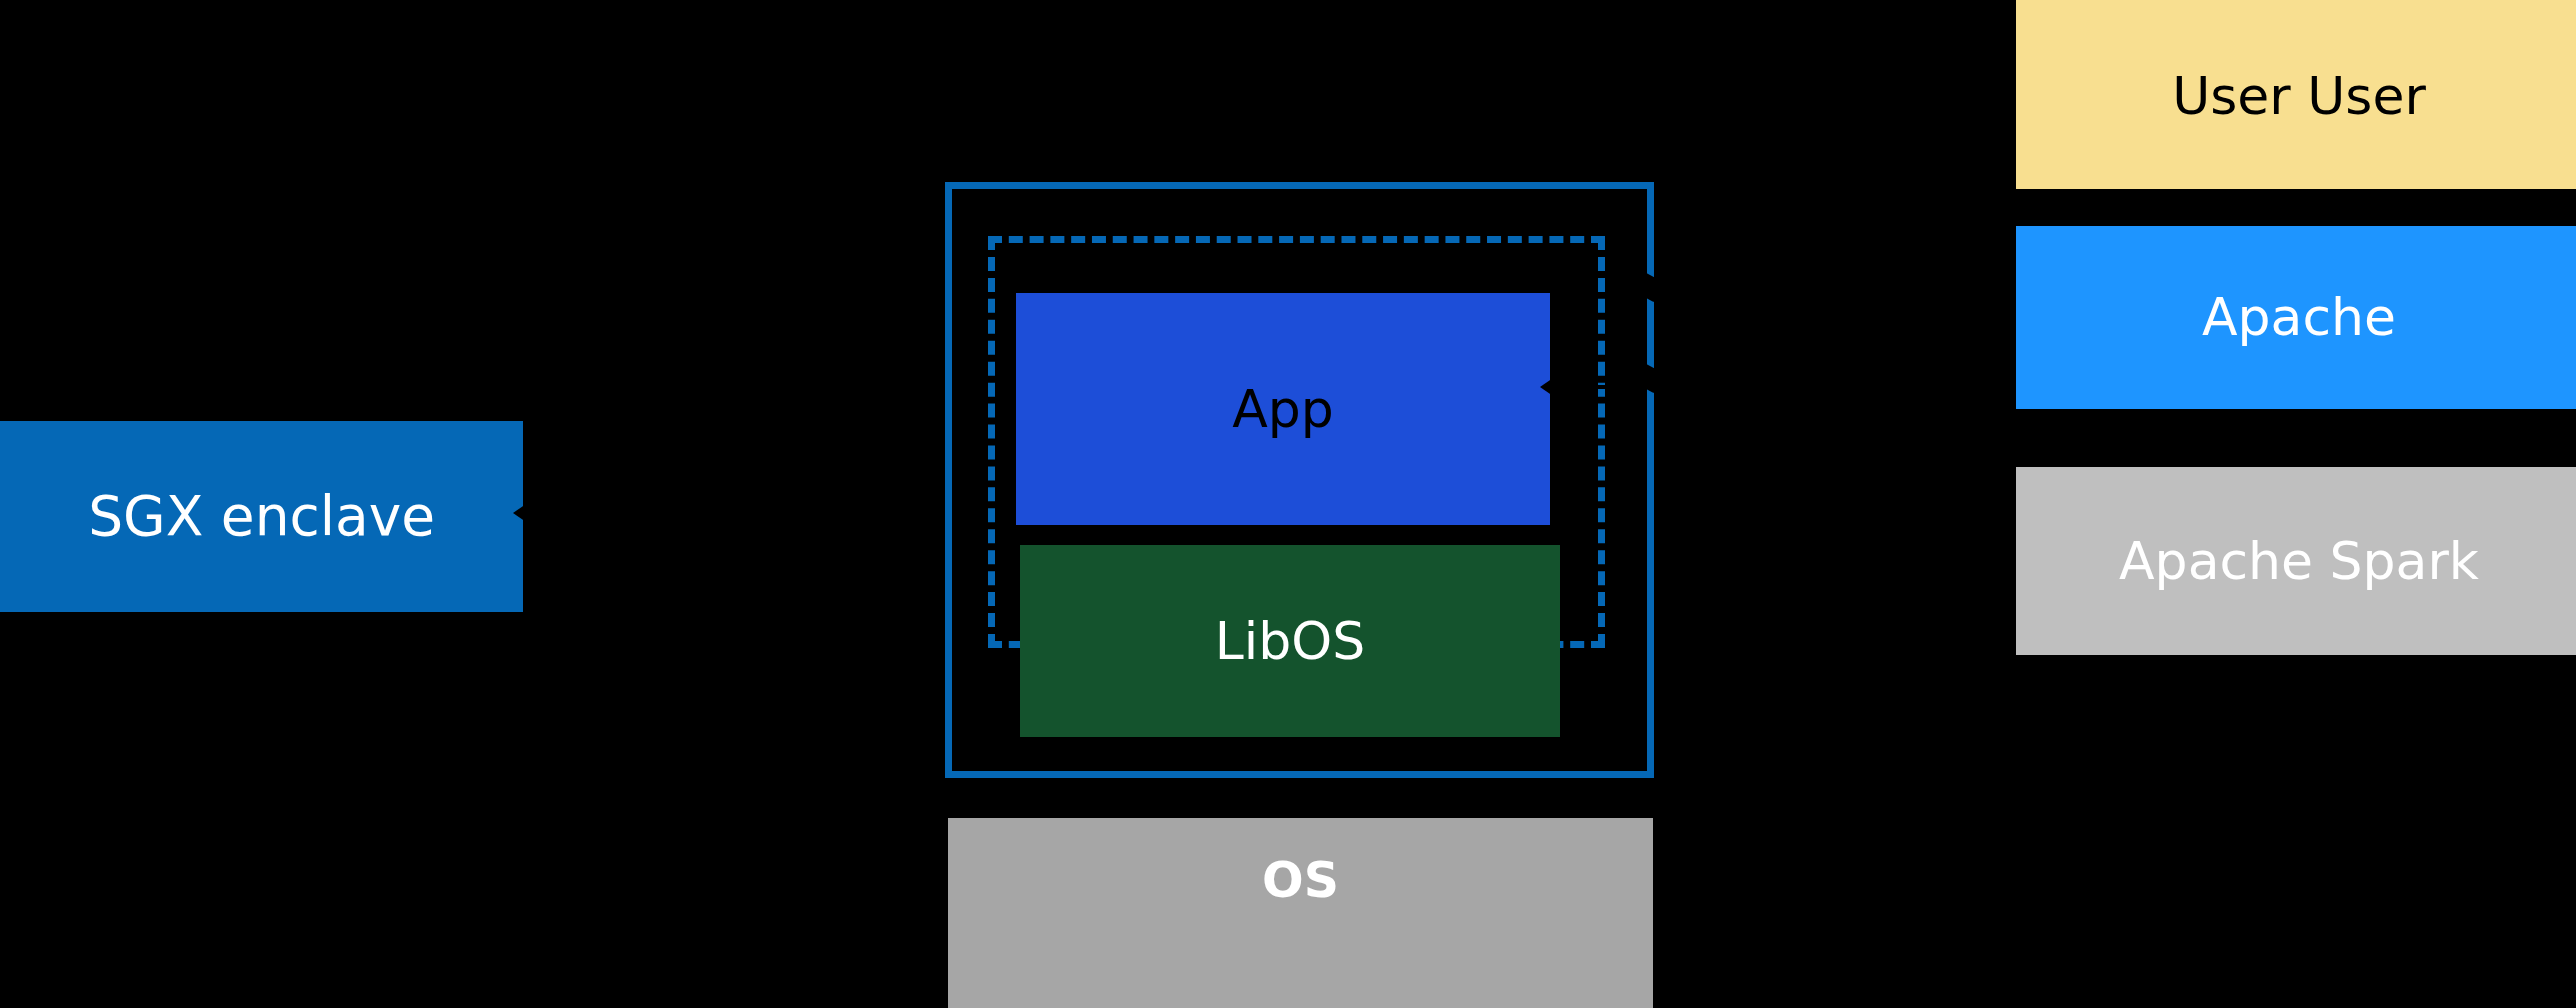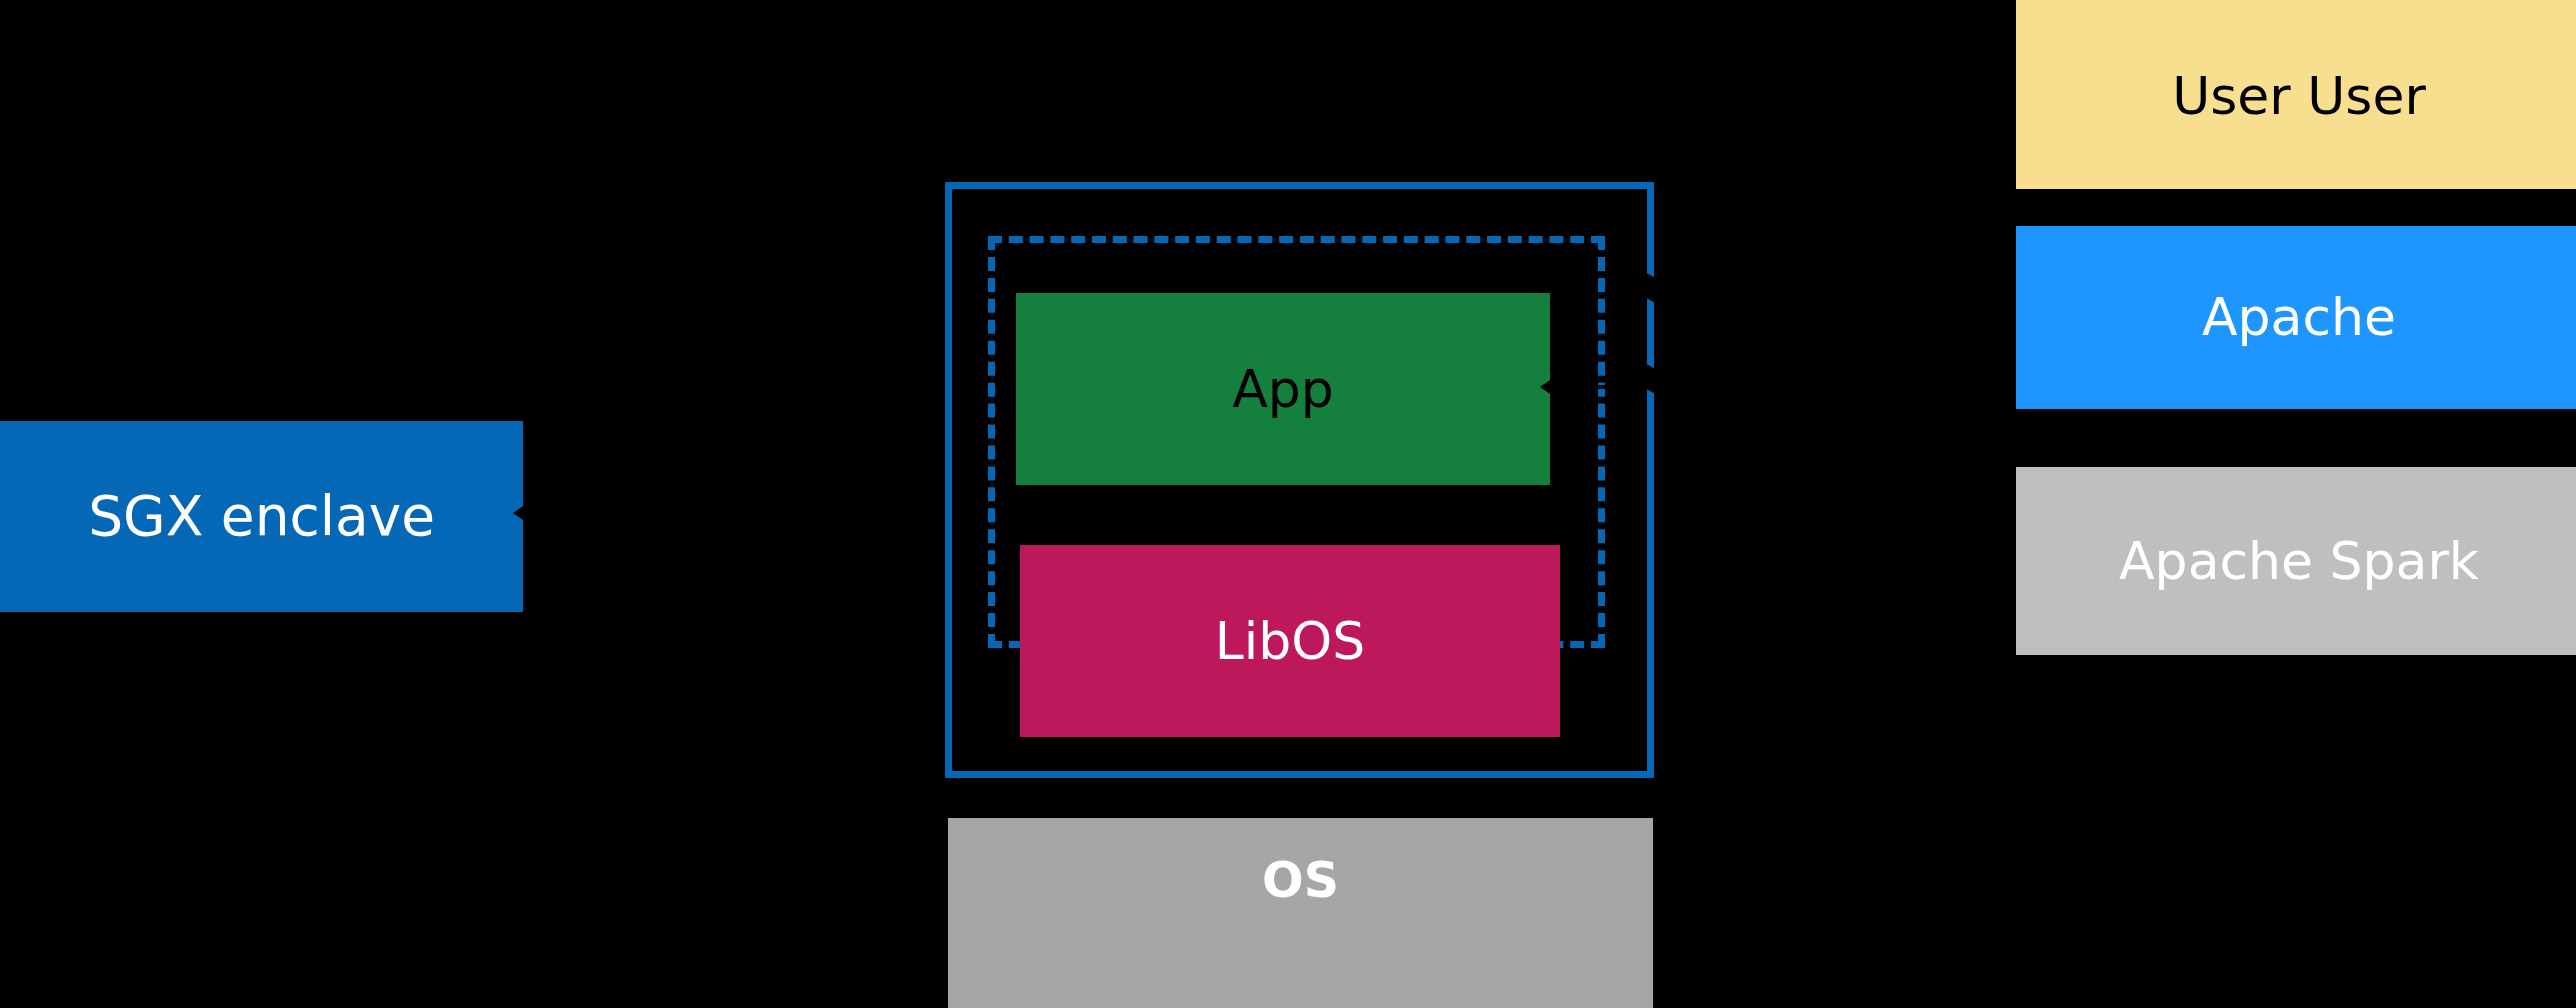--- a/index.html
+++ b/index.html
@@ -63,33 +63,33 @@
     width: 617px;
     height: 412px;
     border: 7.5px dashed #0568B6;
     background: transparent;
   }
 
   #app-box {
     left: 1016px;
     top: 293px;
     width: 534px;
-    height: 192px;
-    background: #15803d;
+    height: 232px;
+    background: #1d4ed8;
     color: #000000;
     font-size: 52px;
     font-weight: 400;
   }
 
   #libos-box {
     left: 1020px;
     top: 545px;
     width: 540px;
     height: 192px;
-    background: #be185d;
+    background: #14532d;
     color: #ffffff;
     font-size: 52px;
     font-weight: 400;
   }
 
   
   #os-box {
     left: 948px;
     top: 818px;
     width: 705px;

